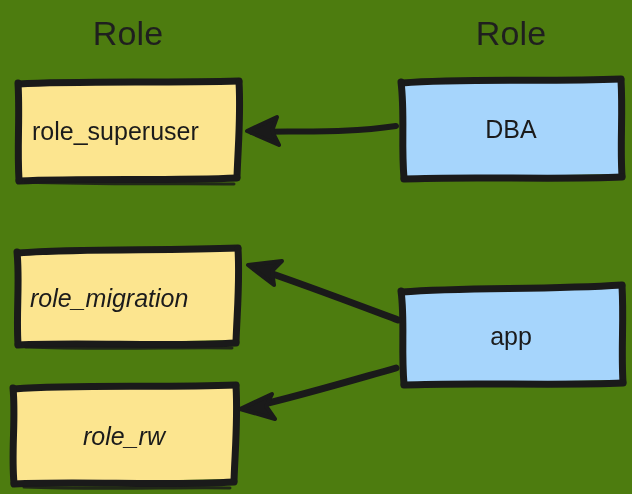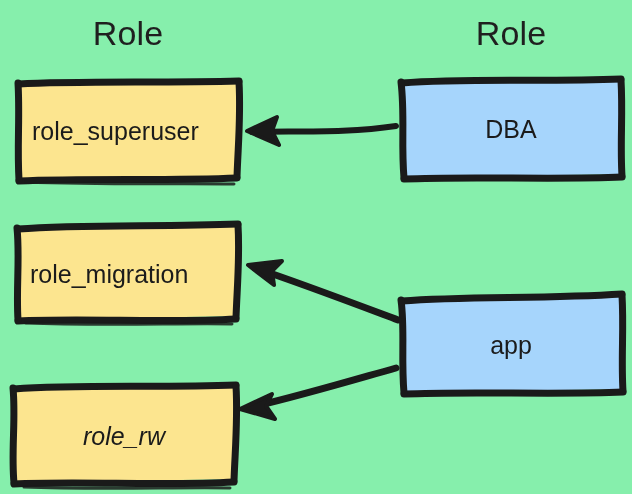--- a/index.html
+++ b/index.html
@@ -5,21 +5,21 @@
 <style>
   html, body {
     margin: 0;
     padding: 0;
     background: #ffffff;
   }
   #canvas {
     position: relative;
     width: 632px;
     height: 494px;
-    background: #86efac;
+    background: #4d7c0f;
     overflow: hidden;
     font-family: "Liberation Sans", sans-serif;
   }
   .column-heading {
     position: absolute;
     font-family: "Liberation Sans", sans-serif;
     font-size: 34px;
     font-weight: 400;
     color: #1f1f1f;
     letter-spacing: 0.2px;
@@ -80,21 +80,21 @@
       <path d="M6,9 L224,6 L222,100 L5,104 Z" fill="#fce58f" stroke="none"></path>
       <path d="M5,8 C60,5 150,7 225,5" fill="none" stroke="#1a1a1a" stroke-width="7" stroke-linecap="round"></path>
       <path d="M225,6 C227,40 224,70 223,101" fill="none" stroke="#1a1a1a" stroke-width="7" stroke-linecap="round"></path>
       <path d="M223,102 C160,105 70,102 5,105" fill="none" stroke="#1a1a1a" stroke-width="7" stroke-linecap="round"></path>
       <path d="M5,104 C3,70 6,40 4,7" fill="none" stroke="#1a1a1a" stroke-width="7" stroke-linecap="round"></path>
       <path d="M12,106 C90,109 170,107 220,108" fill="none" stroke="#1a1a1a" stroke-width="3" stroke-linecap="round" opacity="0.85"></path>
     </svg>
     <div class="node-label label-left">role_superuser</div>
   </div>
 
-  <div class="node" style="left:12px; top:220px; width:230px; height:108px;">
+  <div class="node" style="left:12px; top:244px; width:230px; height:108px;font-style:italic;">
     <svg width="230" height="108" viewBox="0 0 230 108">
       <path d="M8,9 L226,5 L224,96 L6,100 Z" fill="#fce58f" stroke="none"></path>
       <path d="M6,9 C70,4 150,7 226,4" fill="none" stroke="#1a1a1a" stroke-width="7" stroke-linecap="round"></path>
       <path d="M226,5 C228,38 225,68 224,98" fill="none" stroke="#1a1a1a" stroke-width="7" stroke-linecap="round"></path>
       <path d="M224,99 C160,103 70,98 6,101" fill="none" stroke="#1a1a1a" stroke-width="7" stroke-linecap="round"></path>
       <path d="M6,100 C4,68 8,38 5,8" fill="none" stroke="#1a1a1a" stroke-width="7" stroke-linecap="round"></path>
       <path d="M14,103 C90,106 170,103 220,104" fill="none" stroke="#1a1a1a" stroke-width="3" stroke-linecap="round" opacity="0.85"></path>
     </svg>
     <div class="node-label label-left">role_migration</div>
   </div>
@@ -115,21 +115,21 @@
     <svg width="230" height="110" viewBox="0 0 230 110">
       <path d="M8,10 L224,6 L226,100 L9,104 Z" fill="#a6d5fc" stroke="none"></path>
       <path d="M6,9 C70,4 150,8 225,5" fill="none" stroke="#1a1a1a" stroke-width="7" stroke-linecap="round"></path>
       <path d="M225,6 C227,40 224,70 226,102" fill="none" stroke="#1a1a1a" stroke-width="7" stroke-linecap="round"></path>
       <path d="M226,103 C160,106 70,102 8,105" fill="none" stroke="#1a1a1a" stroke-width="7" stroke-linecap="round"></path>
       <path d="M8,104 C5,70 9,40 5,8" fill="none" stroke="#1a1a1a" stroke-width="7" stroke-linecap="round"></path>
     </svg>
     <div class="node-label label-center">DBA</div>
   </div>
 
-  <div class="node" style="left:396px; top:291px; width:230px; height:108px;">
+  <div class="node" style="left:396px; top:282px; width:230px; height:108px;">
     <svg width="230" height="108" viewBox="0 0 230 108">
       <path d="M8,10 L226,4 L227,98 L9,102 Z" fill="#a6d5fc" stroke="none"></path>
       <path d="M6,10 C70,5 150,8 226,3" fill="none" stroke="#1a1a1a" stroke-width="7" stroke-linecap="round"></path>
       <path d="M226,4 C228,38 225,68 227,100" fill="none" stroke="#1a1a1a" stroke-width="7" stroke-linecap="round"></path>
       <path d="M227,101 C160,104 70,100 8,103" fill="none" stroke="#1a1a1a" stroke-width="7" stroke-linecap="round"></path>
       <path d="M8,102 C5,68 9,38 5,9" fill="none" stroke="#1a1a1a" stroke-width="7" stroke-linecap="round"></path>
     </svg>
     <div class="node-label label-center">app</div>
   </div>
 

